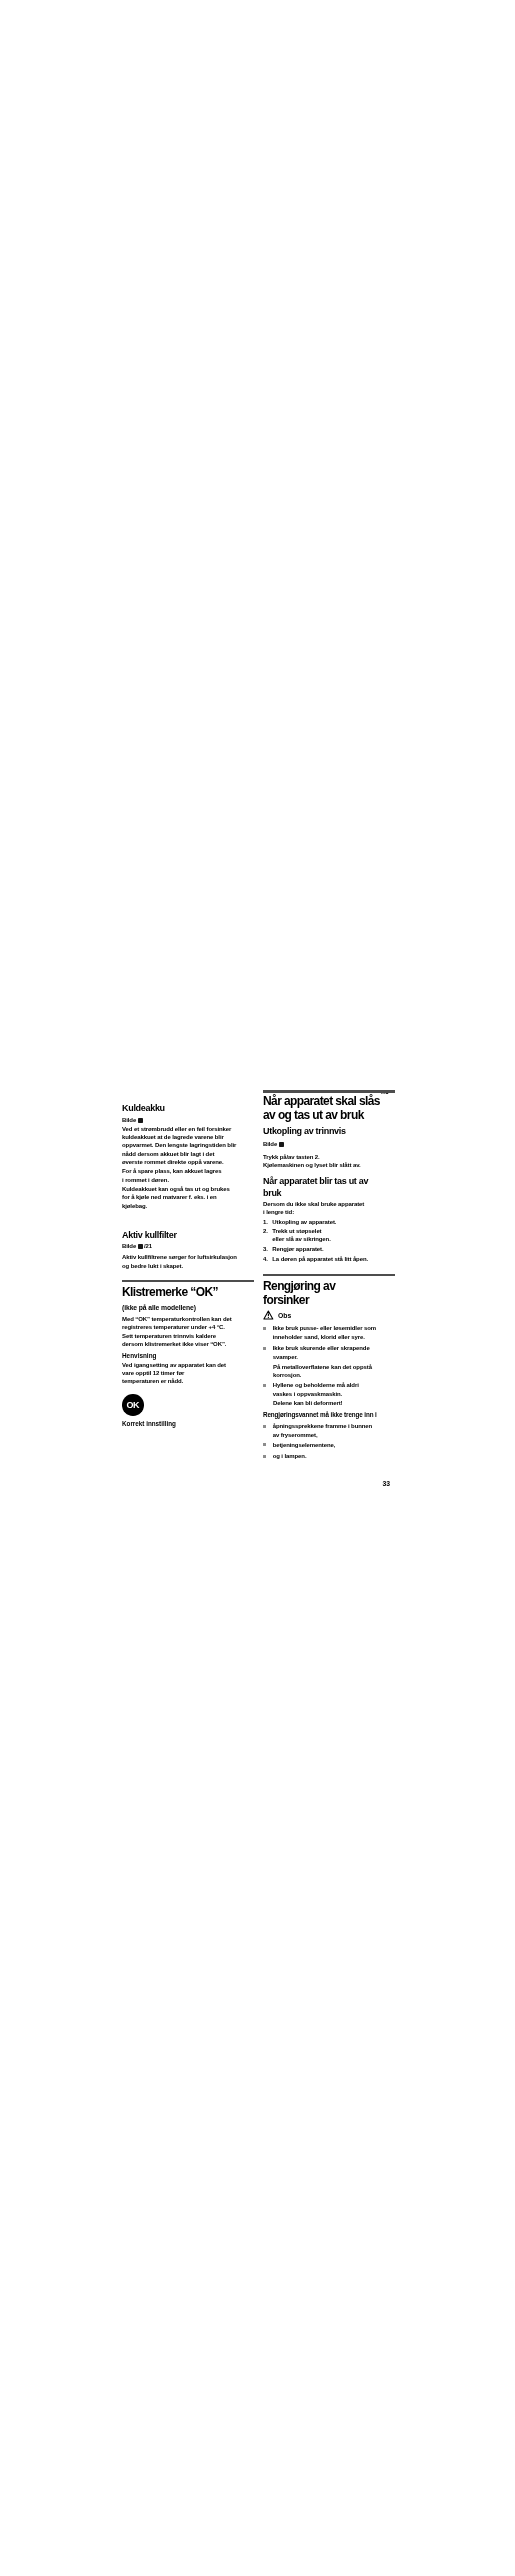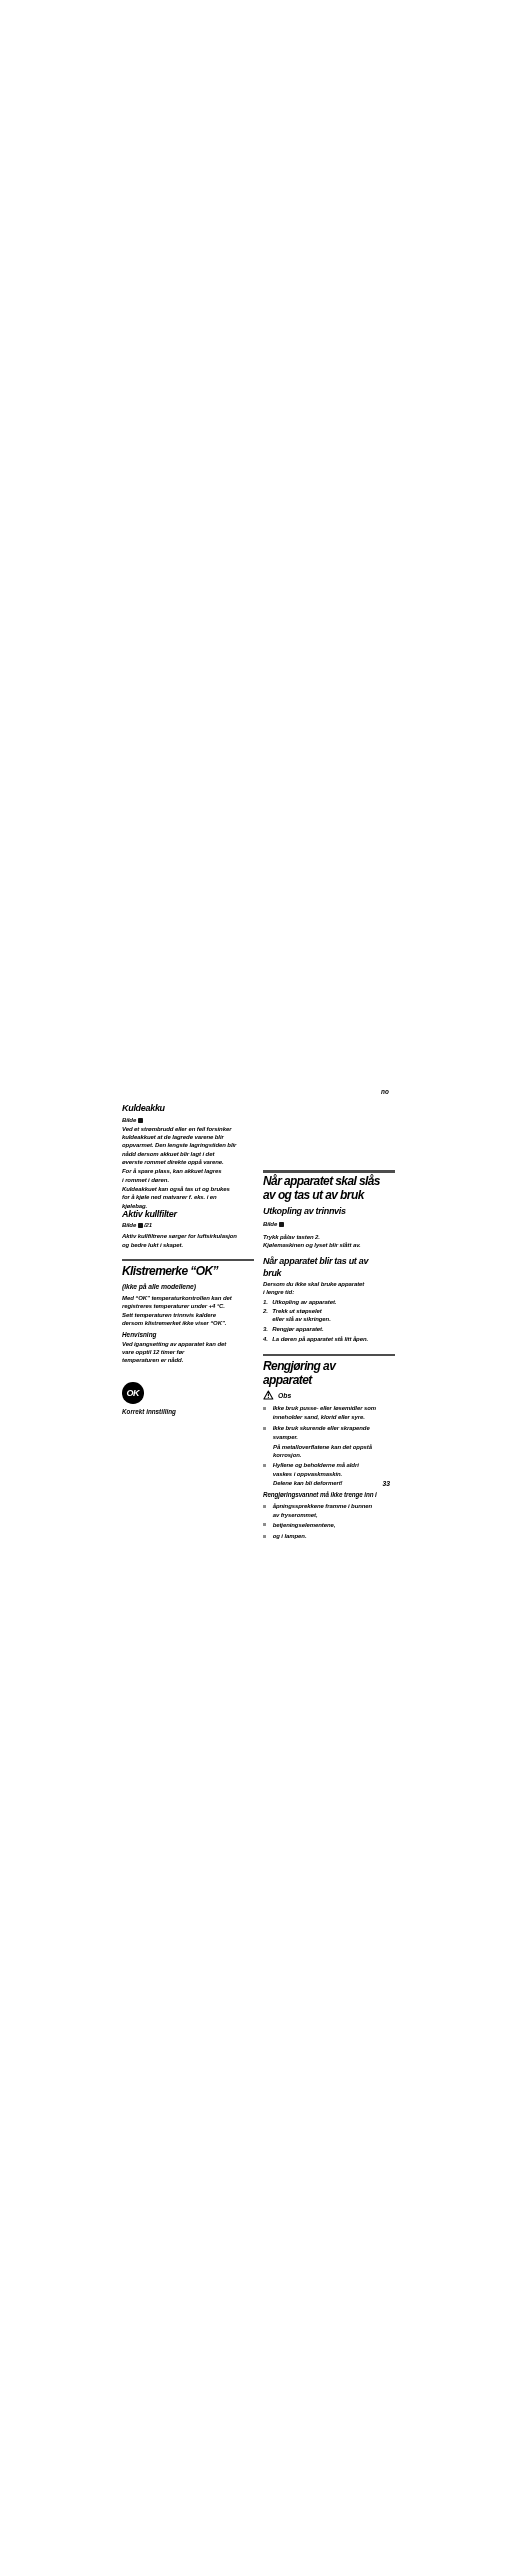--- a/index.html
+++ b/index.html
@@ -2,33 +2,32 @@
 <html style="font-size:11.4px"><head>
 <meta charset="utf-8">
 <style>
   html,body{margin:0;padding:0;background:#ffffff;}
   .canvas{
     position:relative;
     width:515px;height:2576px;
     background:#ffffff;
     font-family:"Liberation Sans", sans-serif;
     color:#000;
-    font-style:italic;
   }
   .lang-marker{
     position:absolute;top:1088px;left:360px;width:29px;
     text-align:right;font-size:6.4px;font-weight:bold;letter-spacing:0.1px;
   }
   .page-number{
     position:absolute;top:1480px;left:378px;width:12px;
     text-align:right;font-size:6.8px;font-weight:bold;
   }
   .col{position:absolute;width:132px;}
   .col-left{left:122px;top:1104px;}
-  .col-right{left:263px;top:1170px;}
+  .col-right{left:263px;top:1090px;}
 
   .rule{height:2.5px;background:#4d4d4d;}
 
   .h-big{
     font-size:12px;font-weight:bold;line-height:13.6px;
     letter-spacing:-0.6px;white-space:pre;margin:0;
   }
   .h-sub{
     font-size:9px;font-weight:bold;line-height:9.3px;
     letter-spacing:-0.3px;white-space:pre;margin:0;
@@ -72,30 +71,30 @@
     color:#fff;display:flex;align-items:center;justify-content:center;
     font-size:9px;font-weight:bold;letter-spacing:-0.4px;
   }
   .caption{font-size:6.3px;font-weight:bold;line-height:7.9px;margin:0;}
 
   
   .mt-figref1{margin-top:3.6px;}
   .mt-p1{margin-top:1.4px;}
   .mt-p2{margin-top:1.4px;}
   .mt-p3{margin-top:1.4px;}
-  .mt-kullfilter{margin-top:0;}
+  .mt-kullfilter{margin-top:21px;}
   .mt-figref2{margin-top:2.9px;}
   .mt-kfp{margin-top:3.6px;}
   .mt-rule-left{margin-top:9.7px;}
   .mt-klister{margin-top:4.3px;}
   .mt-subtitle{margin-top:3.9px;}
   .mt-klisterp{margin-top:3.2px;}
   .mt-notetitle{margin-top:3.6px;}
   .mt-note{margin-top:0.7px;}
-  .mt-okbadge{margin-top:18px;justify-content:center;}
+  .mt-okbadge{margin-top:9px;justify-content:center;}
   .mt-caption{margin-top:4.7px;}
 
   .mt-title-r{margin-top:2.5px;}
   .mt-utkopling{margin-top:4.7px;}
   .mt-figref3{margin-top:5px;}
   .mt-utkp{margin-top:4.7px;}
   .mt-tasut{margin-top:7.2px;}
   .mt-intro{margin-top:0.7px;}
   .mt-steps{margin-top:2.1px;}
   .mt-step2{margin-top:0.7px;}
@@ -215,21 +214,21 @@
       </div>
       <div class="step mt-step4">
         <span class="step-num">4.</span>
         <span class="step-text">La døren på apparatet stå litt åpen.</span>
       </div>
     </div>
 
     <div class="rule mt-rule-right"></div>
 
     <h2 class="h-big mt-cleaning">Rengjøring av
-apparatet</h2>
+forsinker</h2>
 
     <div class="warn-row mt-warn">
       <svg width="10.7" height="10" viewBox="0 0 24 22">
         <path d="M12 2 L22 20 H2 Z" fill="none" stroke="#000" stroke-width="2.4" stroke-linejoin="round"></path>
         <rect x="10.9" y="7.5" width="2.4" height="6.2" fill="#000"></rect>
         <rect x="10.9" y="15.6" width="2.4" height="2.3" fill="#000"></rect>
       </svg>
       <span class="warn-label">Obs</span>
     </div>
 

